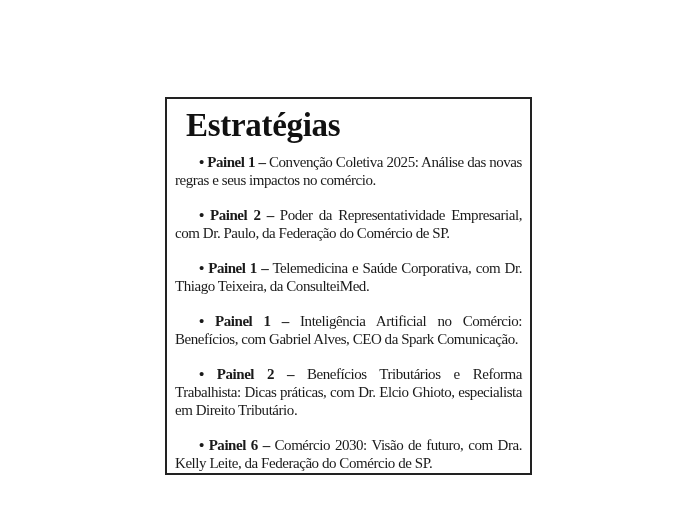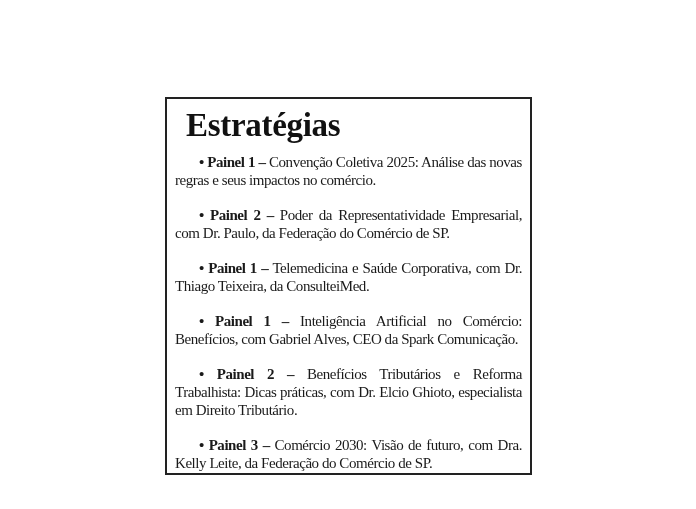--- a/index.html
+++ b/index.html
@@ -64,15 +64,15 @@
     <p class="panel"><span class="label"><span>•</span> <span>Painel 1</span> <span>–</span></span> <span>Convenção Coletiva 2025: Análise das novas regras e seus impactos no comércio.</span></p>
 
     <p class="panel"><span class="label"><span>•</span> <span>Painel 2</span> <span>–</span></span> <span>Poder da Representatividade Empresarial, com Dr. Paulo, da Federação do Comércio de SP.</span></p>
 
     <p class="panel"><span class="label"><span>•</span> <span>Painel 1</span> <span>–</span></span> <span>Telemedicina e Saúde Corporativa, com Dr. Thiago Teixeira, da ConsulteiMed.</span></p>
 
     <p class="panel"><span class="label"><span>•</span> <span>Painel 1</span> <span>–</span></span> <span>Inteligência Artificial no Comércio: Benefícios, com Gabriel Alves, CEO da Spark Comunicação.</span></p>
 
     <p class="panel"><span class="label"><span>•</span> <span>Painel 2</span> <span>–</span></span> <span>Benefícios Tributários e Reforma Trabalhista: Dicas práticas, com Dr. Elcio Ghioto, especialista em Direito Tributário.</span></p>
 
-    <p class="panel"><span class="label"><span>•</span> <span>Painel 3</span> <span>–</span></span> <span>Comércio 2030: Visão de futuro, com Dra. Kelly Leite, da Federação do Comércio de SP.</span></p>
+    <p class="panel"><span class="label"><span>•</span> <span>Painel 6</span> <span>–</span></span> <span>Comércio 2030: Visão de futuro, com Dra. Kelly Leite, da Federação do Comércio de SP.</span></p>
   </div>
 </div>
 
 </body></html>

